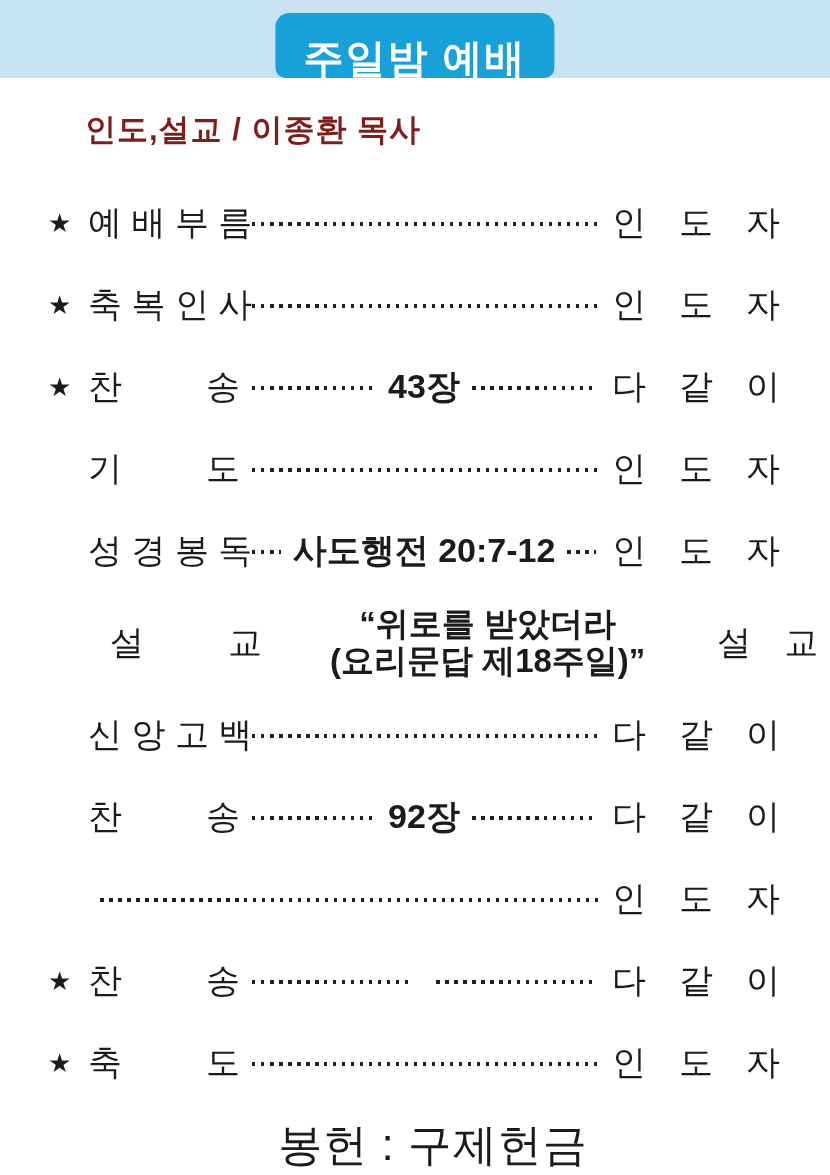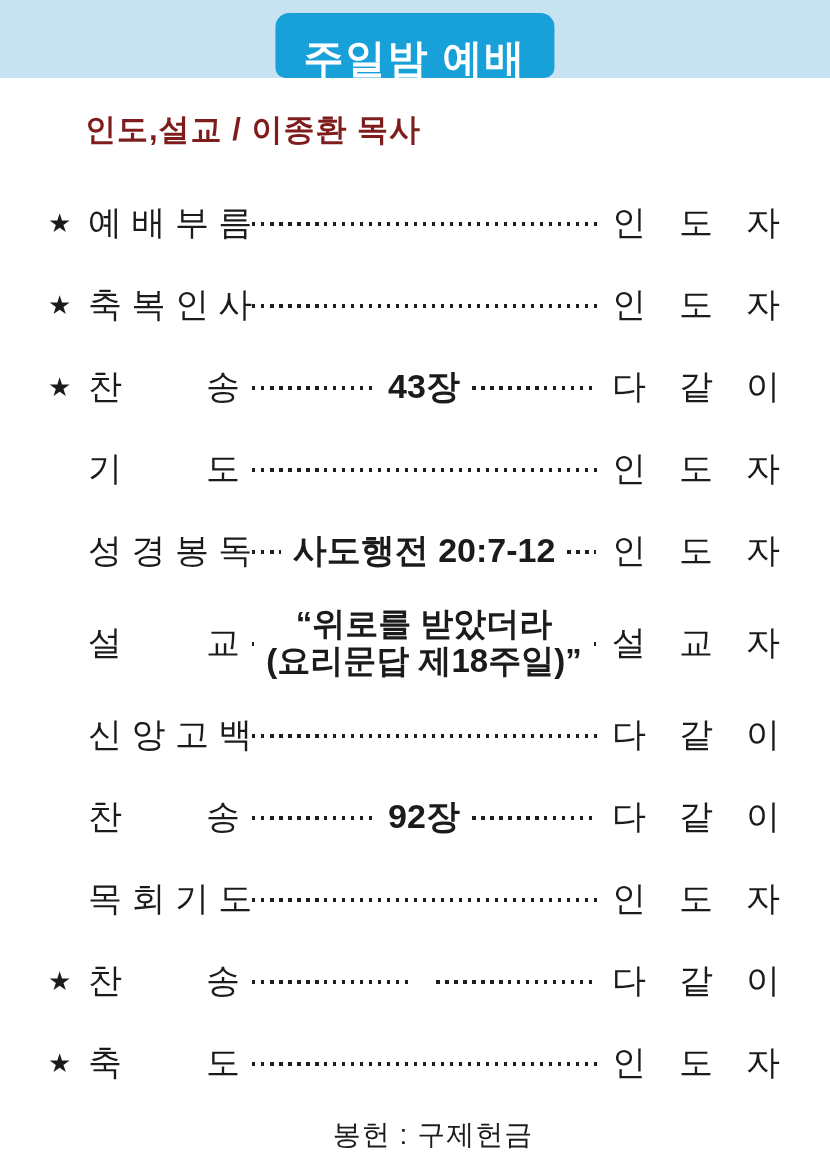--- a/index.html
+++ b/index.html
@@ -62,21 +62,21 @@
 
   
   .rows { margin-top: 26px; }
   .row {
     display: flex;
     align-items: center;
     height: 82px;
     padding: 0 50px 0 48px;
     font-size: 34px;
   }
-  .row-tall { height: 102px; }
+  .row-tall { height: 102px; gap: 22px; }
   .star {
     flex: 0 0 40px;
     width: 40px;
     font-size: 26px;
     color: #1b1b1b;
   }
   .label {
     flex: 0 0 152px;
     width: 152px;
     text-align: justify;
@@ -113,21 +113,21 @@
     width: 168px;
     text-align: justify;
     text-align-last: justify;
     white-space: nowrap;
   }
 
   
   .offering {
     margin-top: 12px;
     text-align: center;
-    font-size: 28px;
+    font-size: 44px;
     letter-spacing: 1px;
     padding-left: 36px;
   }
 </style>
 </head>
 <body>
 
 <div class="page">
 
   <div class="band">
@@ -204,21 +204,20 @@
       <span class="star"></span>
         <span class="label">찬 송</span>
         <span class="leader l1"></span>
         <span class="center">92장</span>
         <span class="leader l2"></span>
         <span class="right">다 같 이</span>
     </div>
 
     <div class="row">
       <span class="star"></span>
-        <span class="label">목 회 기 도</span>
         <span class="leader l1"></span>
         <span class="right">인 도 자</span>
     </div>
 
     <div class="row">
       <span class="star">★</span>
         <span class="label">찬 송</span>
         <span class="leader l1"></span>
         <span class="leader l2"></span>
         <span class="right">다 같 이</span>

